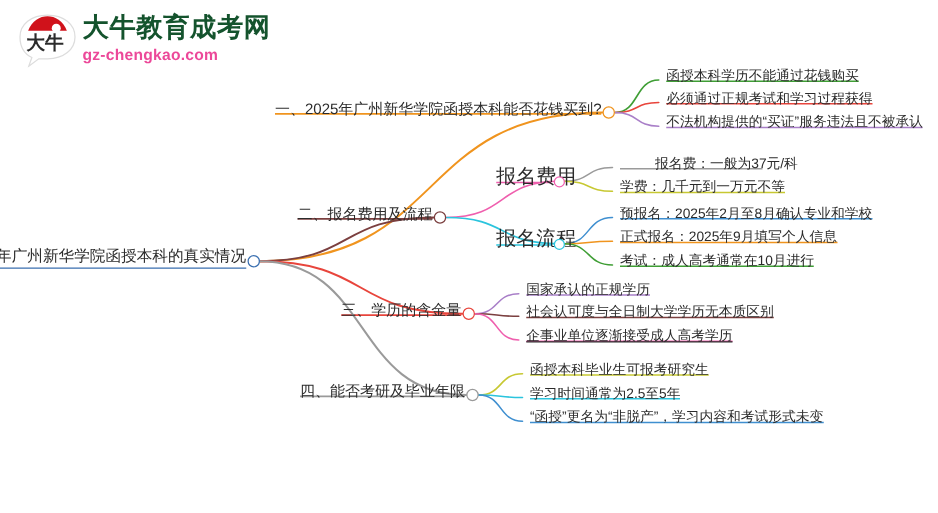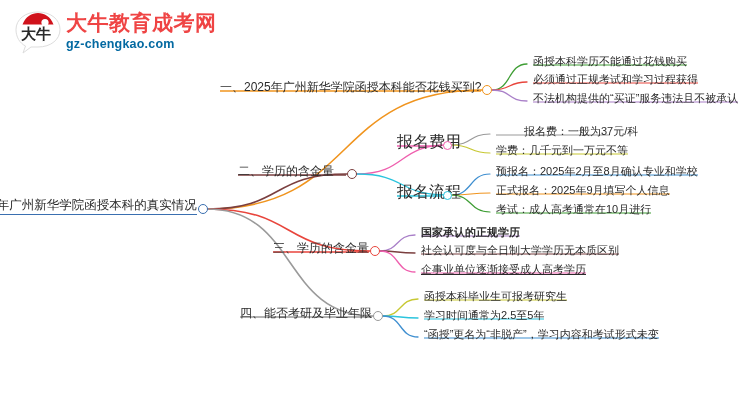--- a/index.html
+++ b/index.html
@@ -31,30 +31,30 @@
     height: 44px;
   }
   #logo-text-block {
     position: absolute;
     left: 66px;
     top: 11px;
   }
   #logo-title {
     font-size: 21px;
     font-weight: bold;
-    color: #ef4444;
+    color: #14532d;
     letter-spacing: 0.5px;
     line-height: 24px;
     white-space: nowrap;
   }
   #logo-sub {
     margin-top: 2px;
     font-size: 12.5px;
     font-weight: bold;
-    color: #0369a1;
+    color: #ec4899;
     letter-spacing: 0.2px;
     line-height: 14px;
     white-space: nowrap;
   }
 
   
   #map {
     position: absolute;
     left: 0;
     top: 0;
@@ -160,34 +160,34 @@
       <path d="M 383 316 C 402.25 316, 398.75 337, 418 337" fill="none" stroke="#3f8fd0" stroke-width="1.3" stroke-linecap="round"></path>
       <path d="M 424 338 L 659 338" fill="none" stroke="#3f8fd0" stroke-width="1.2"></path>
     </svg>
 <div class="node node-root" style="visibility: visible; left: -31px; top: 198px;">2025年广州新华学院函授本科的真实情况</div>
     <div class="dot" style="left: 198px; top: 204px; width: 10px; height: 10px; border: 1.5px solid rgb(58, 111, 176);"></div>
     <div class="node node-l1" style="visibility: visible; left: 220px; top: 80px;">一、2025年广州新华学院函授本科能否花钱买到?</div>
     <div class="dot" style="left: 482px; top: 85px; width: 10px; height: 10px; border: 1.5px solid rgb(240, 148, 30);"></div>
     <div class="node node-leaf" style="visibility: visible; left: 533px; top: 54px;">函授本科学历不能通过花钱购买</div>
     <div class="node node-leaf" style="visibility: visible; left: 533px; top: 72px;">必须通过正规考试和学习过程获得</div>
     <div class="node node-leaf" style="visibility: visible; left: 533px; top: 91px;">不法机构提供的“买证”服务违法且不被承认</div>
-    <div class="node node-l1" style="visibility: visible; left: 238px; top: 164px;">二、学历的含金量</div>
+    <div class="node node-l1" style="visibility: visible; left: 238px; top: 164px;">二、报名费用及流程</div>
     <div class="dot" style="left: 347px; top: 169px; width: 10px; height: 10px; border: 1.5px solid rgb(123, 63, 63);"></div>
     <div class="node node-l2" style="visibility: visible; left: 397px; top: 135px;">报名费用</div>
     <div class="dot" style="left: 442.5px; top: 140.5px; width: 9px; height: 9px; border: 1.5px solid rgb(239, 95, 174);"></div>
     <div class="node node-leaf" style="visibility: visible; left: 524px; top: 124px;">报名费：一般为37元/科</div>
     <div class="node node-leaf" style="visibility: visible; left: 496px; top: 143px;">学费：几千元到一万元不等</div>
     <div class="node node-l2" style="visibility: visible; left: 397px; top: 185px; font-family: Liberation Serif, serif;">报名流程</div>
     <div class="dot" style="left: 442.5px; top: 190.5px; width: 9px; height: 9px; border: 1.5px solid rgb(43, 196, 221);"></div>
     <div class="node node-leaf" style="visibility: visible; left: 496px; top: 164px;">预报名：2025年2月至8月确认专业和学校</div>
     <div class="node node-leaf" style="visibility: visible; left: 496px; top: 183px;">正式报名：2025年9月填写个人信息</div>
     <div class="node node-leaf" style="visibility: visible; left: 496px; top: 202px;">考试：成人高考通常在10月进行</div>
     <div class="node node-l1" style="visibility: visible; left: 273px; top: 241px;">三、学历的含金量</div>
     <div class="dot" style="left: 370px; top: 246px; width: 10px; height: 10px; border: 1.5px solid rgb(232, 69, 60);"></div>
-    <div class="node node-leaf" style="visibility: visible; left: 421px; top: 225px; font-weight: bold;">国家承认的正规学历</div>
+    <div class="node node-leaf" style="visibility: visible; left: 421px; top: 225px;">国家承认的正规学历</div>
     <div class="node node-leaf" style="visibility: visible; left: 421px; top: 243px;">社会认可度与全日制大学学历无本质区别</div>
     <div class="node node-leaf" style="visibility: visible; left: 421px; top: 262px; text-decoration: underline;">企事业单位逐渐接受成人高考学历</div>
     <div class="node node-l1" style="visibility: visible; left: 240px; top: 306px;">四、能否考研及毕业年限</div>
     <div class="dot" style="left: 373px; top: 311px; width: 10px; height: 10px; border: 1.5px solid rgb(154, 154, 154);"></div>
     <div class="node node-leaf" style="visibility: visible; left: 424px; top: 289px;">函授本科毕业生可报考研究生</div>
     <div class="node node-leaf" style="visibility: visible; left: 424px; top: 308px;">学习时间通常为2.5至5年</div>
     <div class="node node-leaf" style="visibility: visible; left: 424px; top: 327px;">“函授”更名为“非脱产”，学习内容和考试形式未变</div>
   </div>
 
 </body></html>

